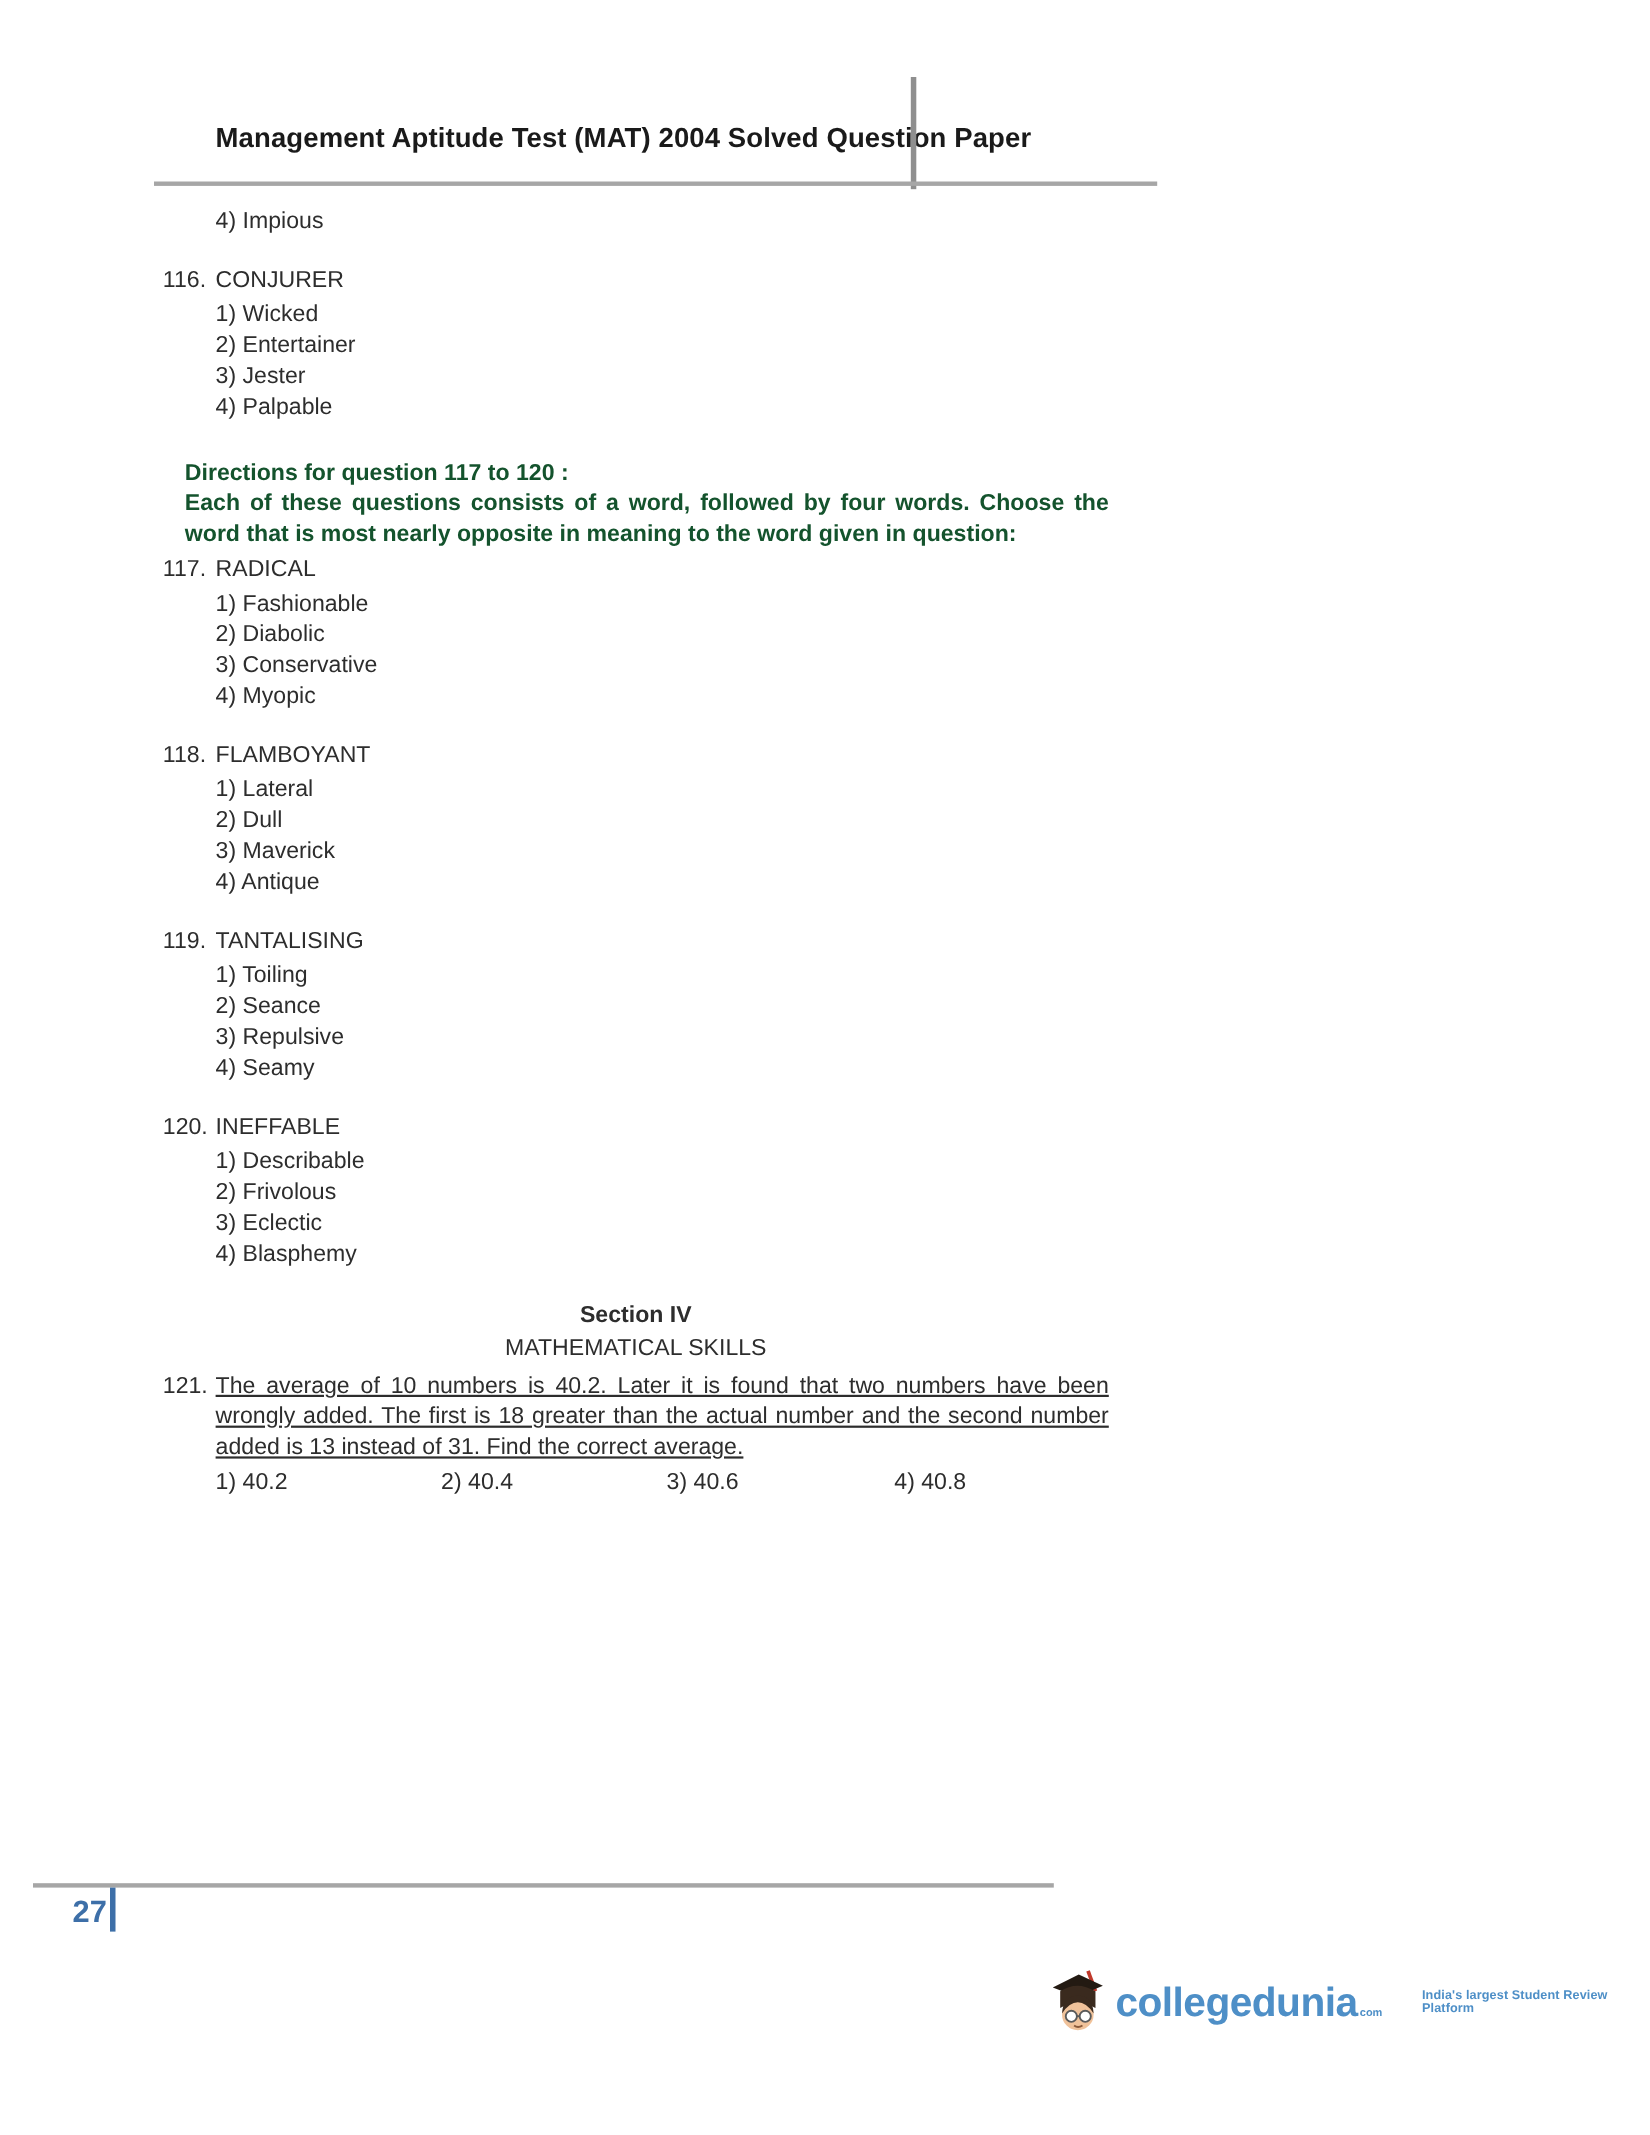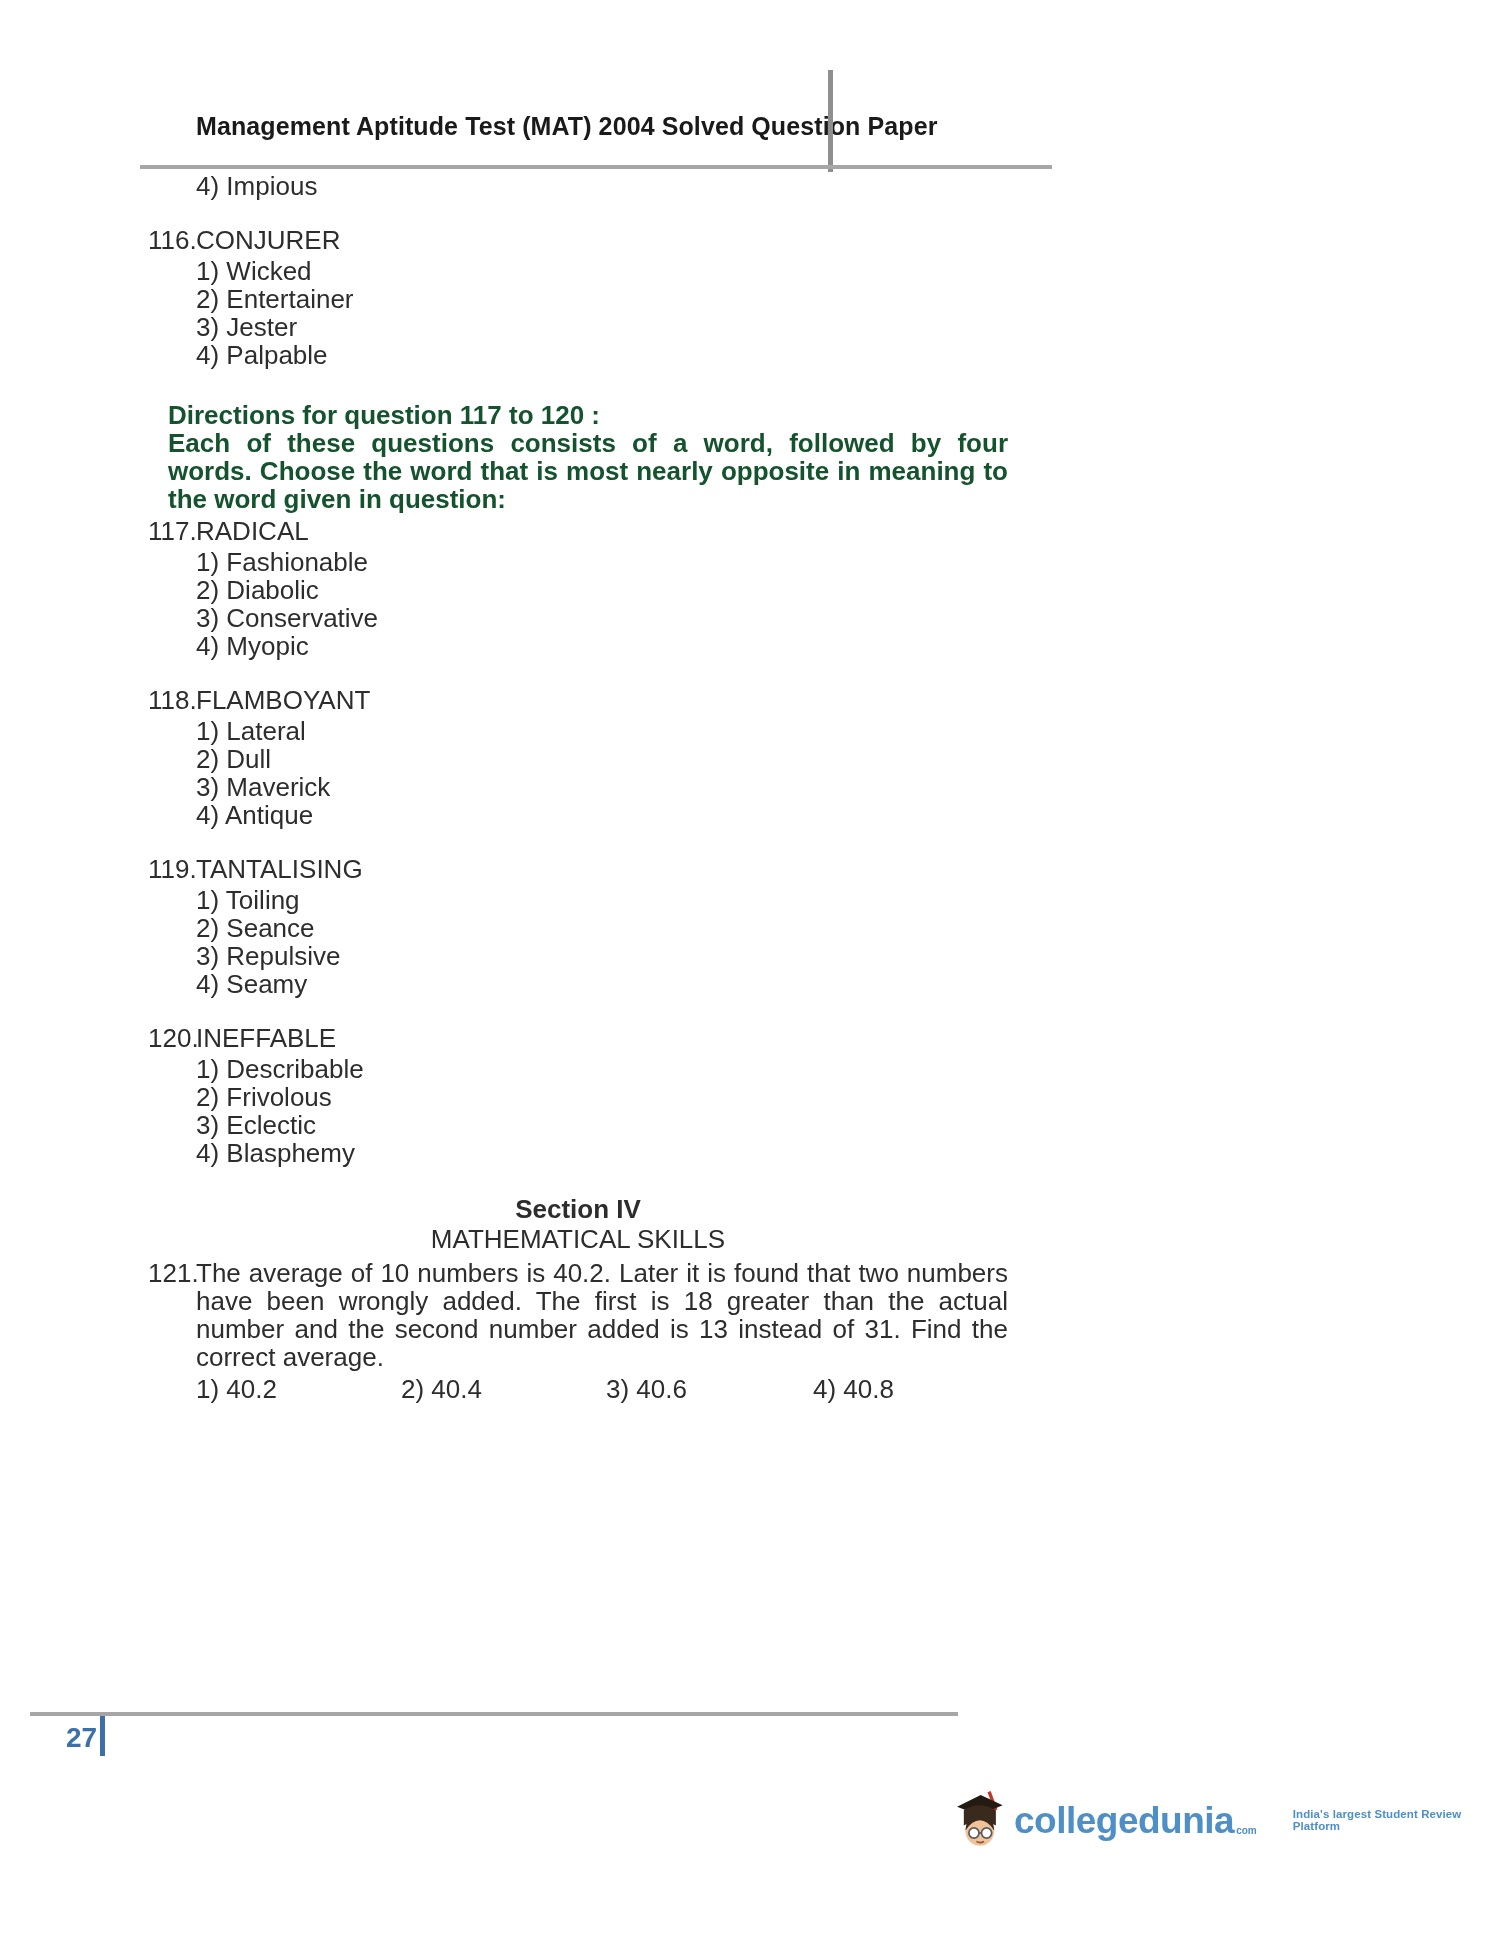--- a/index.html
+++ b/index.html
@@ -22,41 +22,41 @@
     position:absolute; left:140px; top:165px;
     width:912px; height:4px; background:#a6a6a6;
   }
   .header-vbar {
     position:absolute; left:828px; top:70px;
     width:5px; height:102px; background:#8f8f8f;
   }
 
   
   .content {
-    position:absolute; left:148px; top:172px; width:860px;
-    font-size:26px; line-height:28px; color:#2d2d2d;
+    position:absolute; left:148px; top:187px; width:860px;
+    font-size:21px; line-height:28px; color:#2d2d2d;
   }
   .orphan-option { margin-left:48px; margin-bottom:26px; }
 
   .question { margin-bottom:26px; }
   .q-head { position:relative; padding-left:48px; margin-bottom:3px; }
   .q-head .q-num { position:absolute; left:0; top:0; }
   .q-opt { margin-left:48px; }
 
   .directions {
     margin-left:20px; margin-bottom:4px;
     font-weight:bold; color:#14532d;margin-top:32px;
   }
   .directions .dir-title { margin:0 0 0 0; }
   .directions .dir-body { margin:0; text-align:justify; }
 
   .section-head { text-align:center; font-weight:bold; margin:28px 0 2px 0; }
   .section-sub  { text-align:center; margin:0 0 6px 0; }
 
-  .q121 { position:relative; padding-left:48px; }
+  .q121 { position:relative; padding-left:48px;text-decoration:underline; }
   .q121 .q-num { position:absolute; left:0; top:0; }
   .q121 .q-text { text-align:justify; margin:0; }
   .q121-options {
     display:grid;
     grid-template-columns:205px 205px 207px 1fr;
     margin-left:48px; margin-top:4px;
   }
 
   
   .footer-rule {

